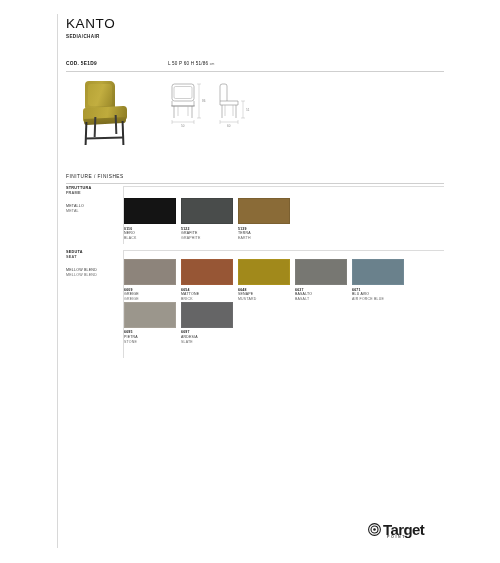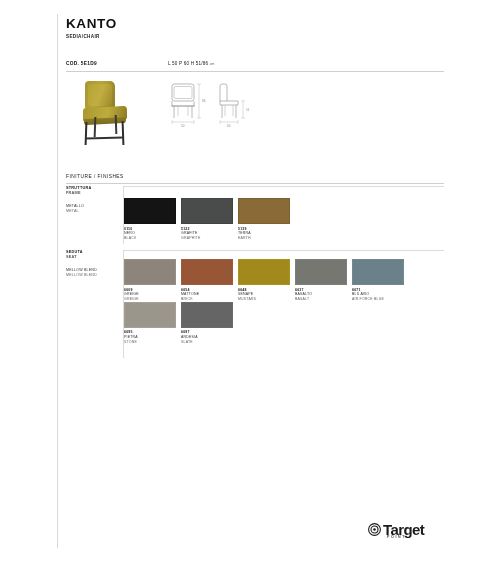--- a/index.html
+++ b/index.html
@@ -32,21 +32,21 @@
   }
 
   
   .title-block {
     position: absolute;
     left: 66px;
     top: 17px;
   }
   .product-title {
     font-size: 13.5px;
-    font-weight: bold;
+    font-weight: normal;
     letter-spacing: 0.6px;
     line-height: 14px;
     color: #111111;
   }
   .product-subtitle {
     font-size: 4.6px;
     font-weight: bold;
     letter-spacing: 0.35px;
     line-height: 7px;
     margin-top: 2px;

